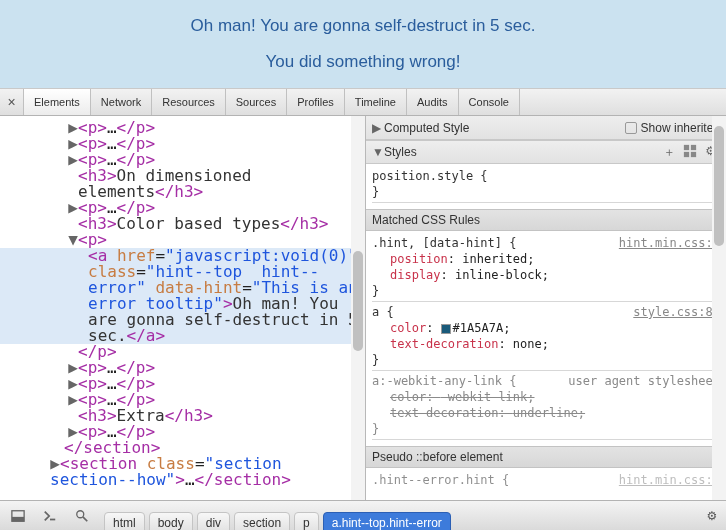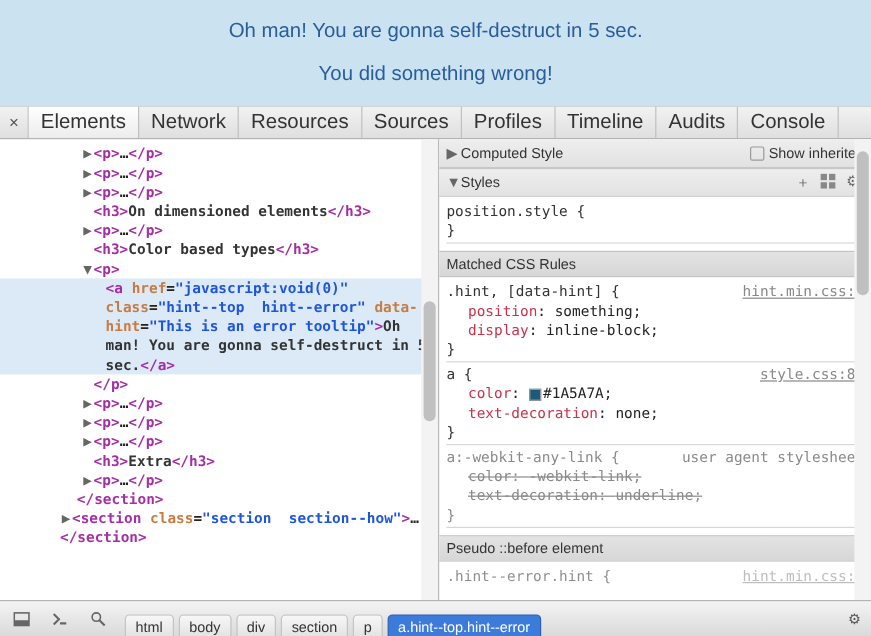--- a/index.html
+++ b/index.html
@@ -1,25 +1,25 @@
 <!DOCTYPE html>
 <html><head>
 <meta charset="utf-8">
 <style>
 * { box-sizing: border-box; margin: 0; padding: 0; }
 body { font-family: 'Lucida Grande', Helvetica, Arial, sans-serif; font-size: 12px; width: 726px; height: 530px; overflow: hidden; background: #fff; color: #222; }
 .banner { height: 88px; background: #cbe2f0; display: flex; flex-direction: column; align-items: center; justify-content: center; gap: 16px; }
 .banner-text { color: #2a5d9c; font-size: 17px; font-weight: 400; }
 .tabs { display: flex; align-items: center; height: 28px; background: linear-gradient(#f2f2f2,#dfdfdf); border-top:1px solid #c9c9c9; border-bottom: 1px solid #b3b3b3; }
 .tab-close { width: 24px; height: 100%; display:flex; align-items:center; justify-content:center; font-size: 14px; color:#555; border-right:1px solid #c0c0c0; }
-.tab { padding: 0 10px; height:100%; display:flex; align-items:center; font-size: 17px; color:#333; border-right:1px solid #c0c0c0; }
+.tab { padding: 0 10px; height:100%; display:flex; align-items:center; font-size: 11px; color:#333; border-right:1px solid #c0c0c0; }
 .tab.active { background: linear-gradient(#fff,#ececec); font-weight:400; }
 .panels { display:flex; height: 384px; position:relative; }
 .dom { width: 366px; border-right:1px solid #b8b8b8; overflow:hidden; position:relative; }
-.dom-tree { font-family: Menlo, Monaco, monospace; font-size: 12px; line-height: 16px; padding: 4px 0 0 0; font-weight: bold; }
+.dom-tree { font-family: Menlo, Monaco, monospace; font-size: 16px; line-height: 16px; padding: 4px 0 0 0; }
 .row { padding: 0 2px 0 8px; white-space: pre-wrap; word-break: break-word; }
 .row.indent1 { padding-left: 68px; }
 .row.indent2 { padding-left: 78px; }
 .row.indent3 { padding-left: 88px; }
 .row.indent1b { padding-left: 64px; }
 .row.indent0 { padding-left: 50px; }
 .row.selected { background: #dce9f7; }
 .twisty { display:inline-block; width:10px; text-align:center; color:#666; }
 .tag { color: #a52ea5; }
 .attrname { color: #c77c42; }
@@ -131,21 +131,21 @@
         <div class="sel">position.style {</div>
         <div class="sel">}</div>
       </div>
     </div>
     <div class="sec-sub">
         <span>Matched CSS Rules</span>
       </div>
     <div class="css-code">
       <div class="rule-box">
         <div><span class="sel">.hint, [data-hint] {</span><span class="link">hint.min.css:5</span></div>
-        <div class="prop"><span class="pname">position</span>: <span class="pval">something;</span></div>
+        <div class="prop"><span class="pname">position</span>: <span class="pval">inherited;</span></div>
         <div class="prop"><span class="pname">display</span>: <span class="pval">inline-block;</span></div>
         <div class="sel">}</div>
       </div>
       <div class="rule-box">
         <div><span class="sel">a {</span><span class="link">style.css:89</span></div>
         <div class="prop"><span class="pname">color</span>: <span class="swatch"></span><span class="pval">#1A5A7A;</span></div>
         <div class="prop"><span class="pname">text-decoration</span>: <span class="pval">none;</span></div>
         <div class="sel">}</div>
       </div>
       <div class="rule-box">

